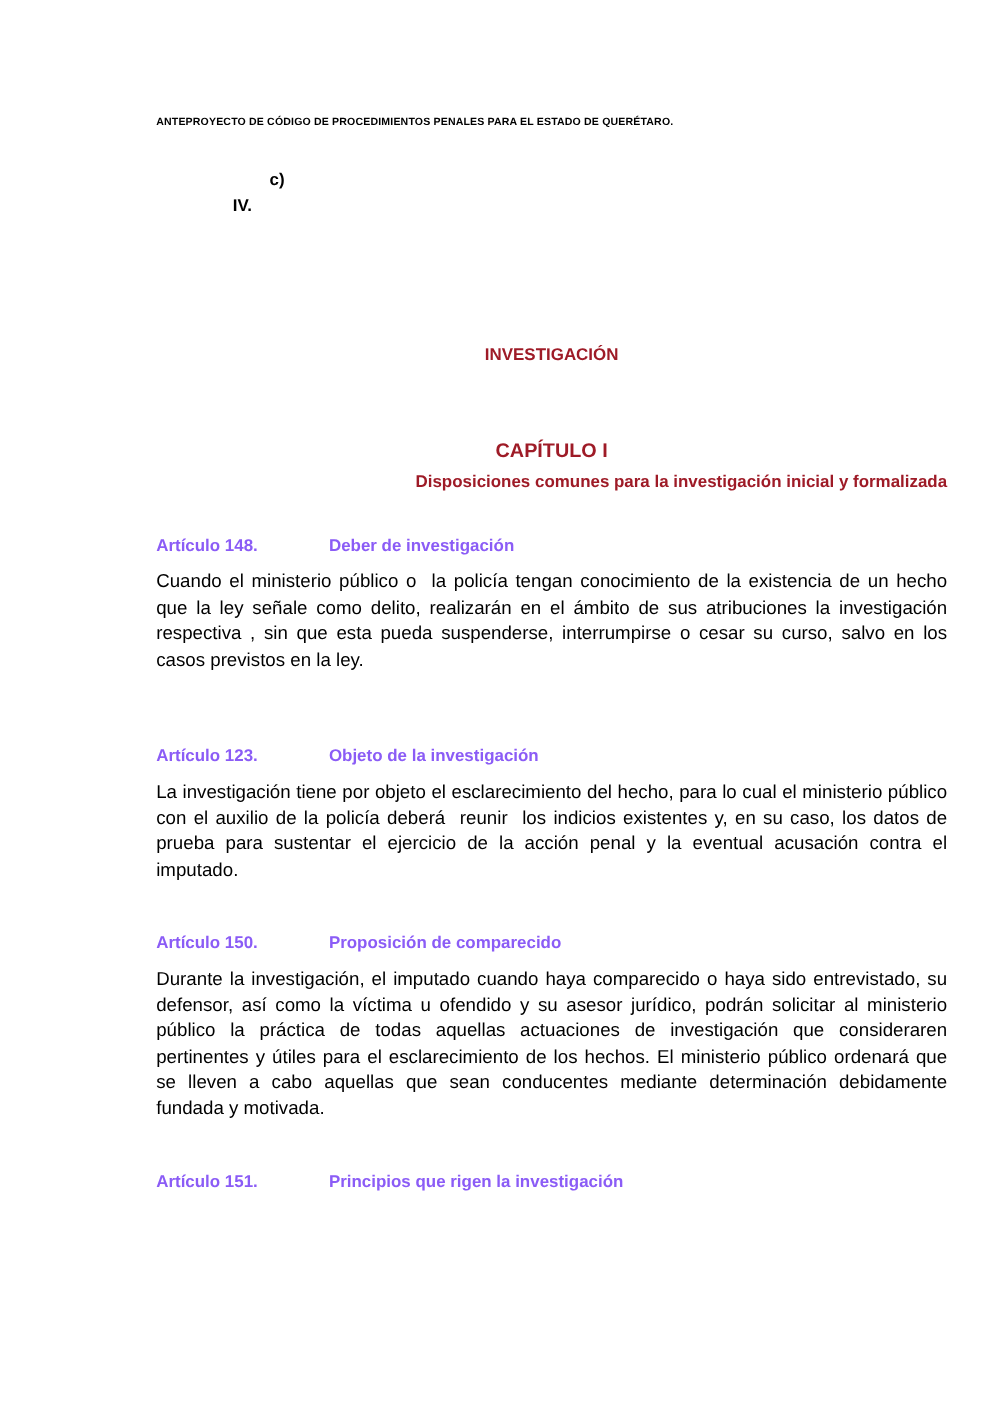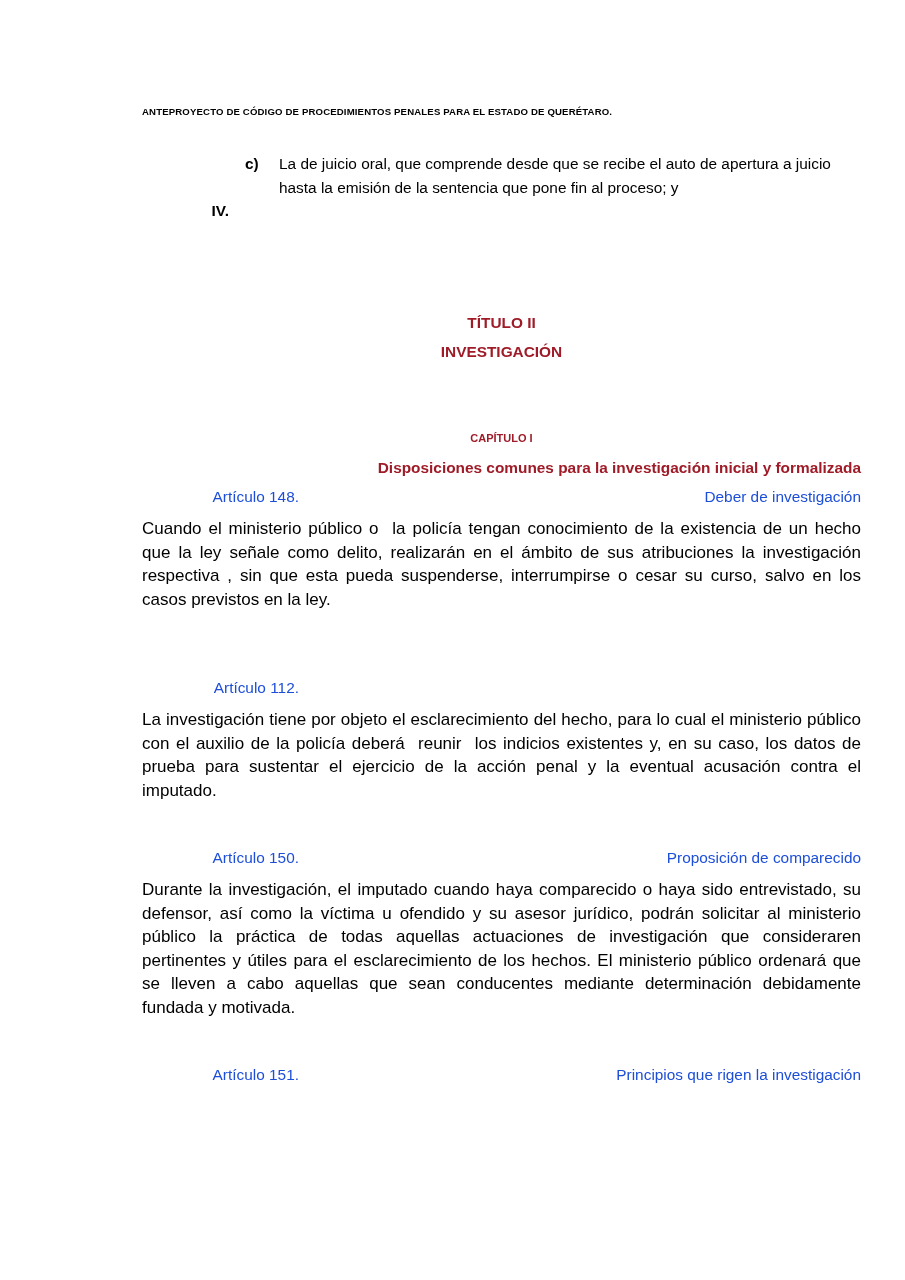--- a/index.html
+++ b/index.html
@@ -85,21 +85,21 @@
   }
   .title-line {
     font-size: 15.4px;
     font-weight: bold;
     line-height: 29px;
   }
   .title-spacer {
     height: 29px;
   }
   .chapter-line {
-    font-size: 11px;
+    font-size: 18px;
     font-weight: bold;
     line-height: 29px;
   }
   .chapter-sub {
     font-size: 15.4px;
     font-weight: bold;
     line-height: 29px;
     text-align: right;
   }
 
@@ -108,26 +108,25 @@
     position: absolute;
     left: 105px;
     top: 486px;
     width: 719px;
   }
   .article {
     margin-bottom: 0;
   }
   .article-heading {
     display: flex;
-    color: #1d4ed8;
-    font-size: 15.4px;
-    font-weight: normal;
+    color: #8b5cf6;
+    font-size: 15.4px;
+    font-weight: bold;
     line-height: 22px;
     margin-bottom: 9px;
-    text-align: right;
   }
   .article-heading .art-num {
     width: 157px;
     flex: 0 0 auto;
   }
   .article-heading .art-title {
     flex: 1 1 auto;
   }
   .article-body {
     font-size: 17px;
@@ -155,29 +154,27 @@
 </head>
 <body>
 
 <div class="page">
 
   <div class="doc-header">ANTEPROYECTO DE CÓDIGO DE PROCEDIMIENTOS PENALES PARA EL ESTADO DE QUERÉTARO.</div>
 
   <div class="list-block">
     <div class="list-item level-b">
       <span class="marker">c)</span>
-      <span class="item-text">La de juicio oral, que comprende desde que se recibe el auto de apertura a juicio hasta la emisión de la sentencia que pone fin al proceso; y</span>
     </div>
     <div class="list-item level-a">
       <span class="marker">IV.</span>
     </div>
   </div>
 
   <div class="titles">
-    <div class="title-line">TÍTULO II</div>
     <div class="title-line">INVESTIGACIÓN</div>
     <div class="title-spacer"></div>
     <div class="title-spacer"></div>
     <div class="chapter-line">CAPÍTULO I</div>
     <div class="chapter-sub">Disposiciones comunes para la investigación inicial y formalizada</div>
   </div>
 
   <div class="articles">
 
     <div class="article">
@@ -186,21 +183,22 @@
         <span class="art-title">Deber de investigación</span>
       </div>
       <p class="article-body">Cuando el ministerio público o  la policía tengan conocimiento de la existencia de un hecho que la ley señale como delito, realizarán en el ámbito de sus atribuciones la investigación respectiva , sin que esta pueda suspenderse, interrumpirse o cesar su curso, salvo en los casos previstos en la ley.</p>
       <div class="gap-small"></div>
     </div>
 
     <div class="gap-article"></div>
 
     <div class="article">
       <div class="article-heading">
-        <span class="art-num">Artículo 112.</span>
+        <span class="art-num">Artículo 123.</span>
+        <span class="art-title">Objeto de la investigación</span>
       </div>
       <p class="article-body">La investigación tiene por objeto el esclarecimiento del hecho, para lo cual el ministerio público con el auxilio de la policía deberá  reunir  los indicios existentes y, en su caso, los datos de prueba para sustentar el ejercicio de la acción penal y la eventual acusación contra el imputado.</p>
     </div>
 
     <div class="gap-article"></div>
 
     <div class="article">
       <div class="article-heading">
         <span class="art-num">Artículo 150.</span>
         <span class="art-title">Proposición de comparecido</span>

